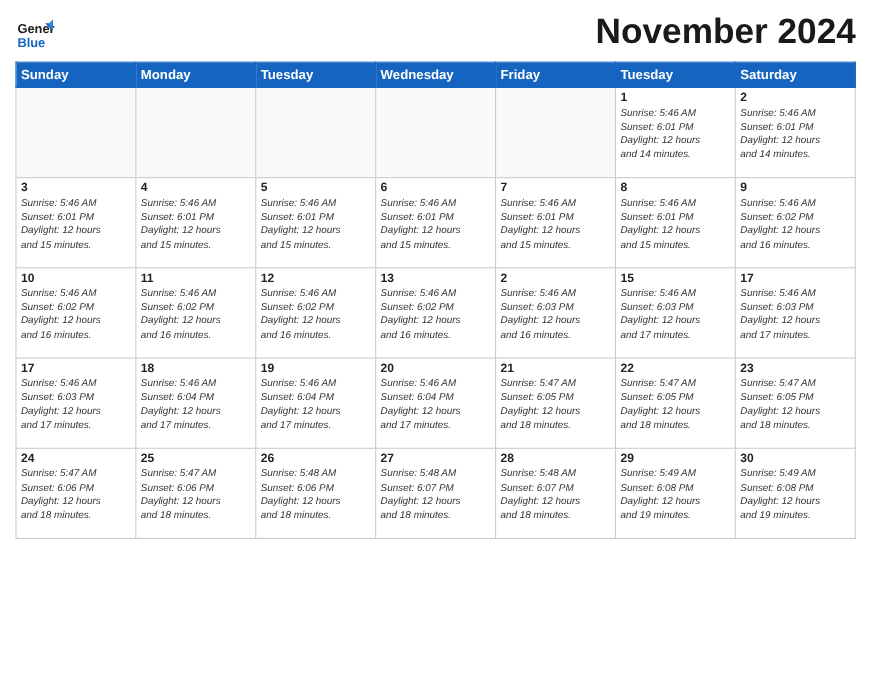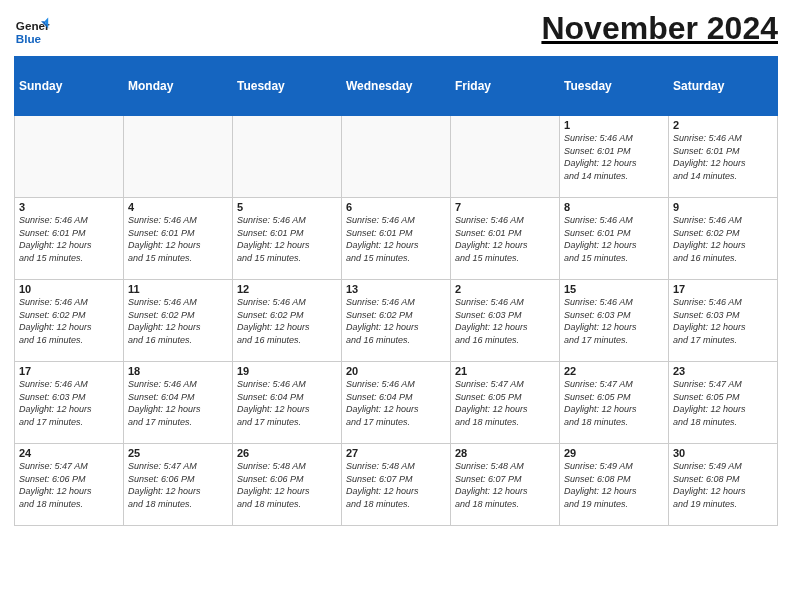--- a/index.html
+++ b/index.html
@@ -25,21 +25,20 @@
       align-items: center;
       margin-top: 4px;
     }
     .logo-icon {
       width: 36px;
       height: 36px;
       margin-right: 2px;
     }
     .title-block {
       text-align: center;
-      text-decoration: underline;
     }
     .month-title {
       font-size: 32px;
       font-weight: bold;
       color: #1a1a1a;
     }
     .location {
       font-size: 14px;
       color: #555;
       margin-top: 2px;
@@ -47,21 +46,21 @@
     .calendar {
       width: 100%;
       border-collapse: collapse;
       border: 1px solid #ccc;
     }
     .calendar th {
       background: #1565c0;
       color: #fff;
       font-size: 12px;
       font-weight: bold;
-      padding: 22px 4px;
+      padding: 4px 4px;
       text-align: left;
       border: 1px solid #1565c0;
     }
     .calendar td {
       border: 1px solid #ccc;
       vertical-align: top;
       padding: 3px 4px;
       width: calc(100%/7);
       font-size: 9.5px;
       color: #222;

